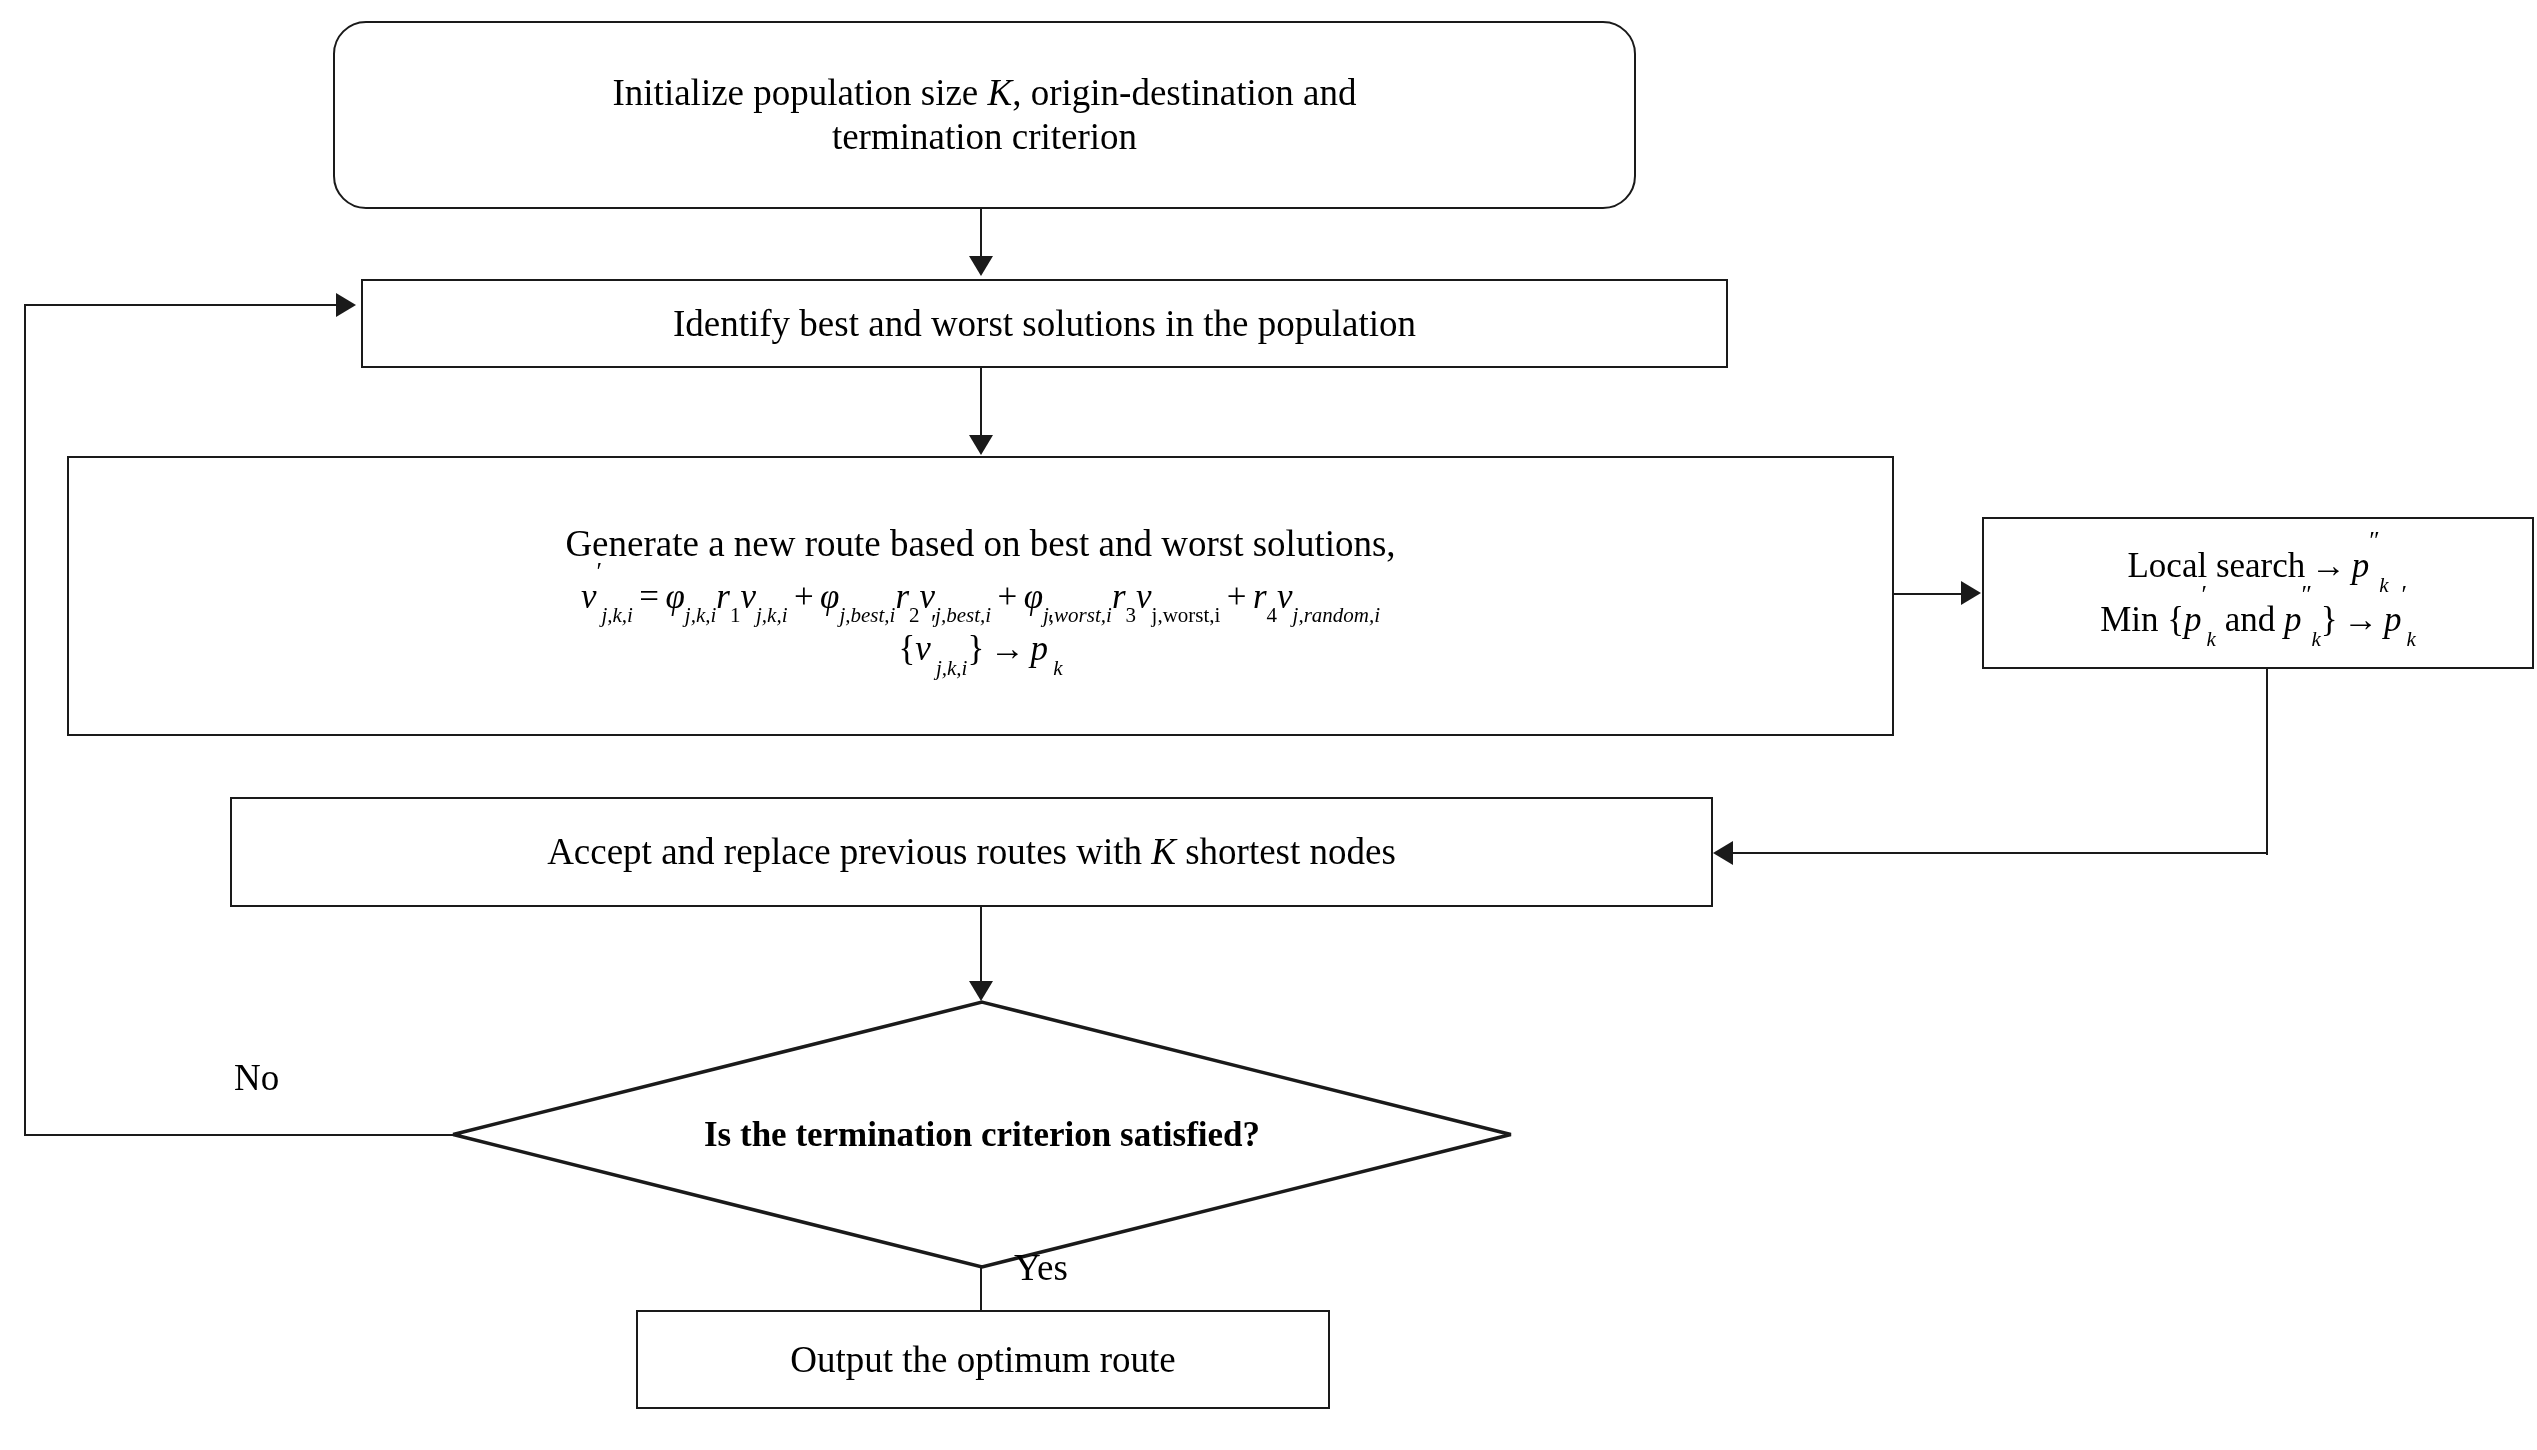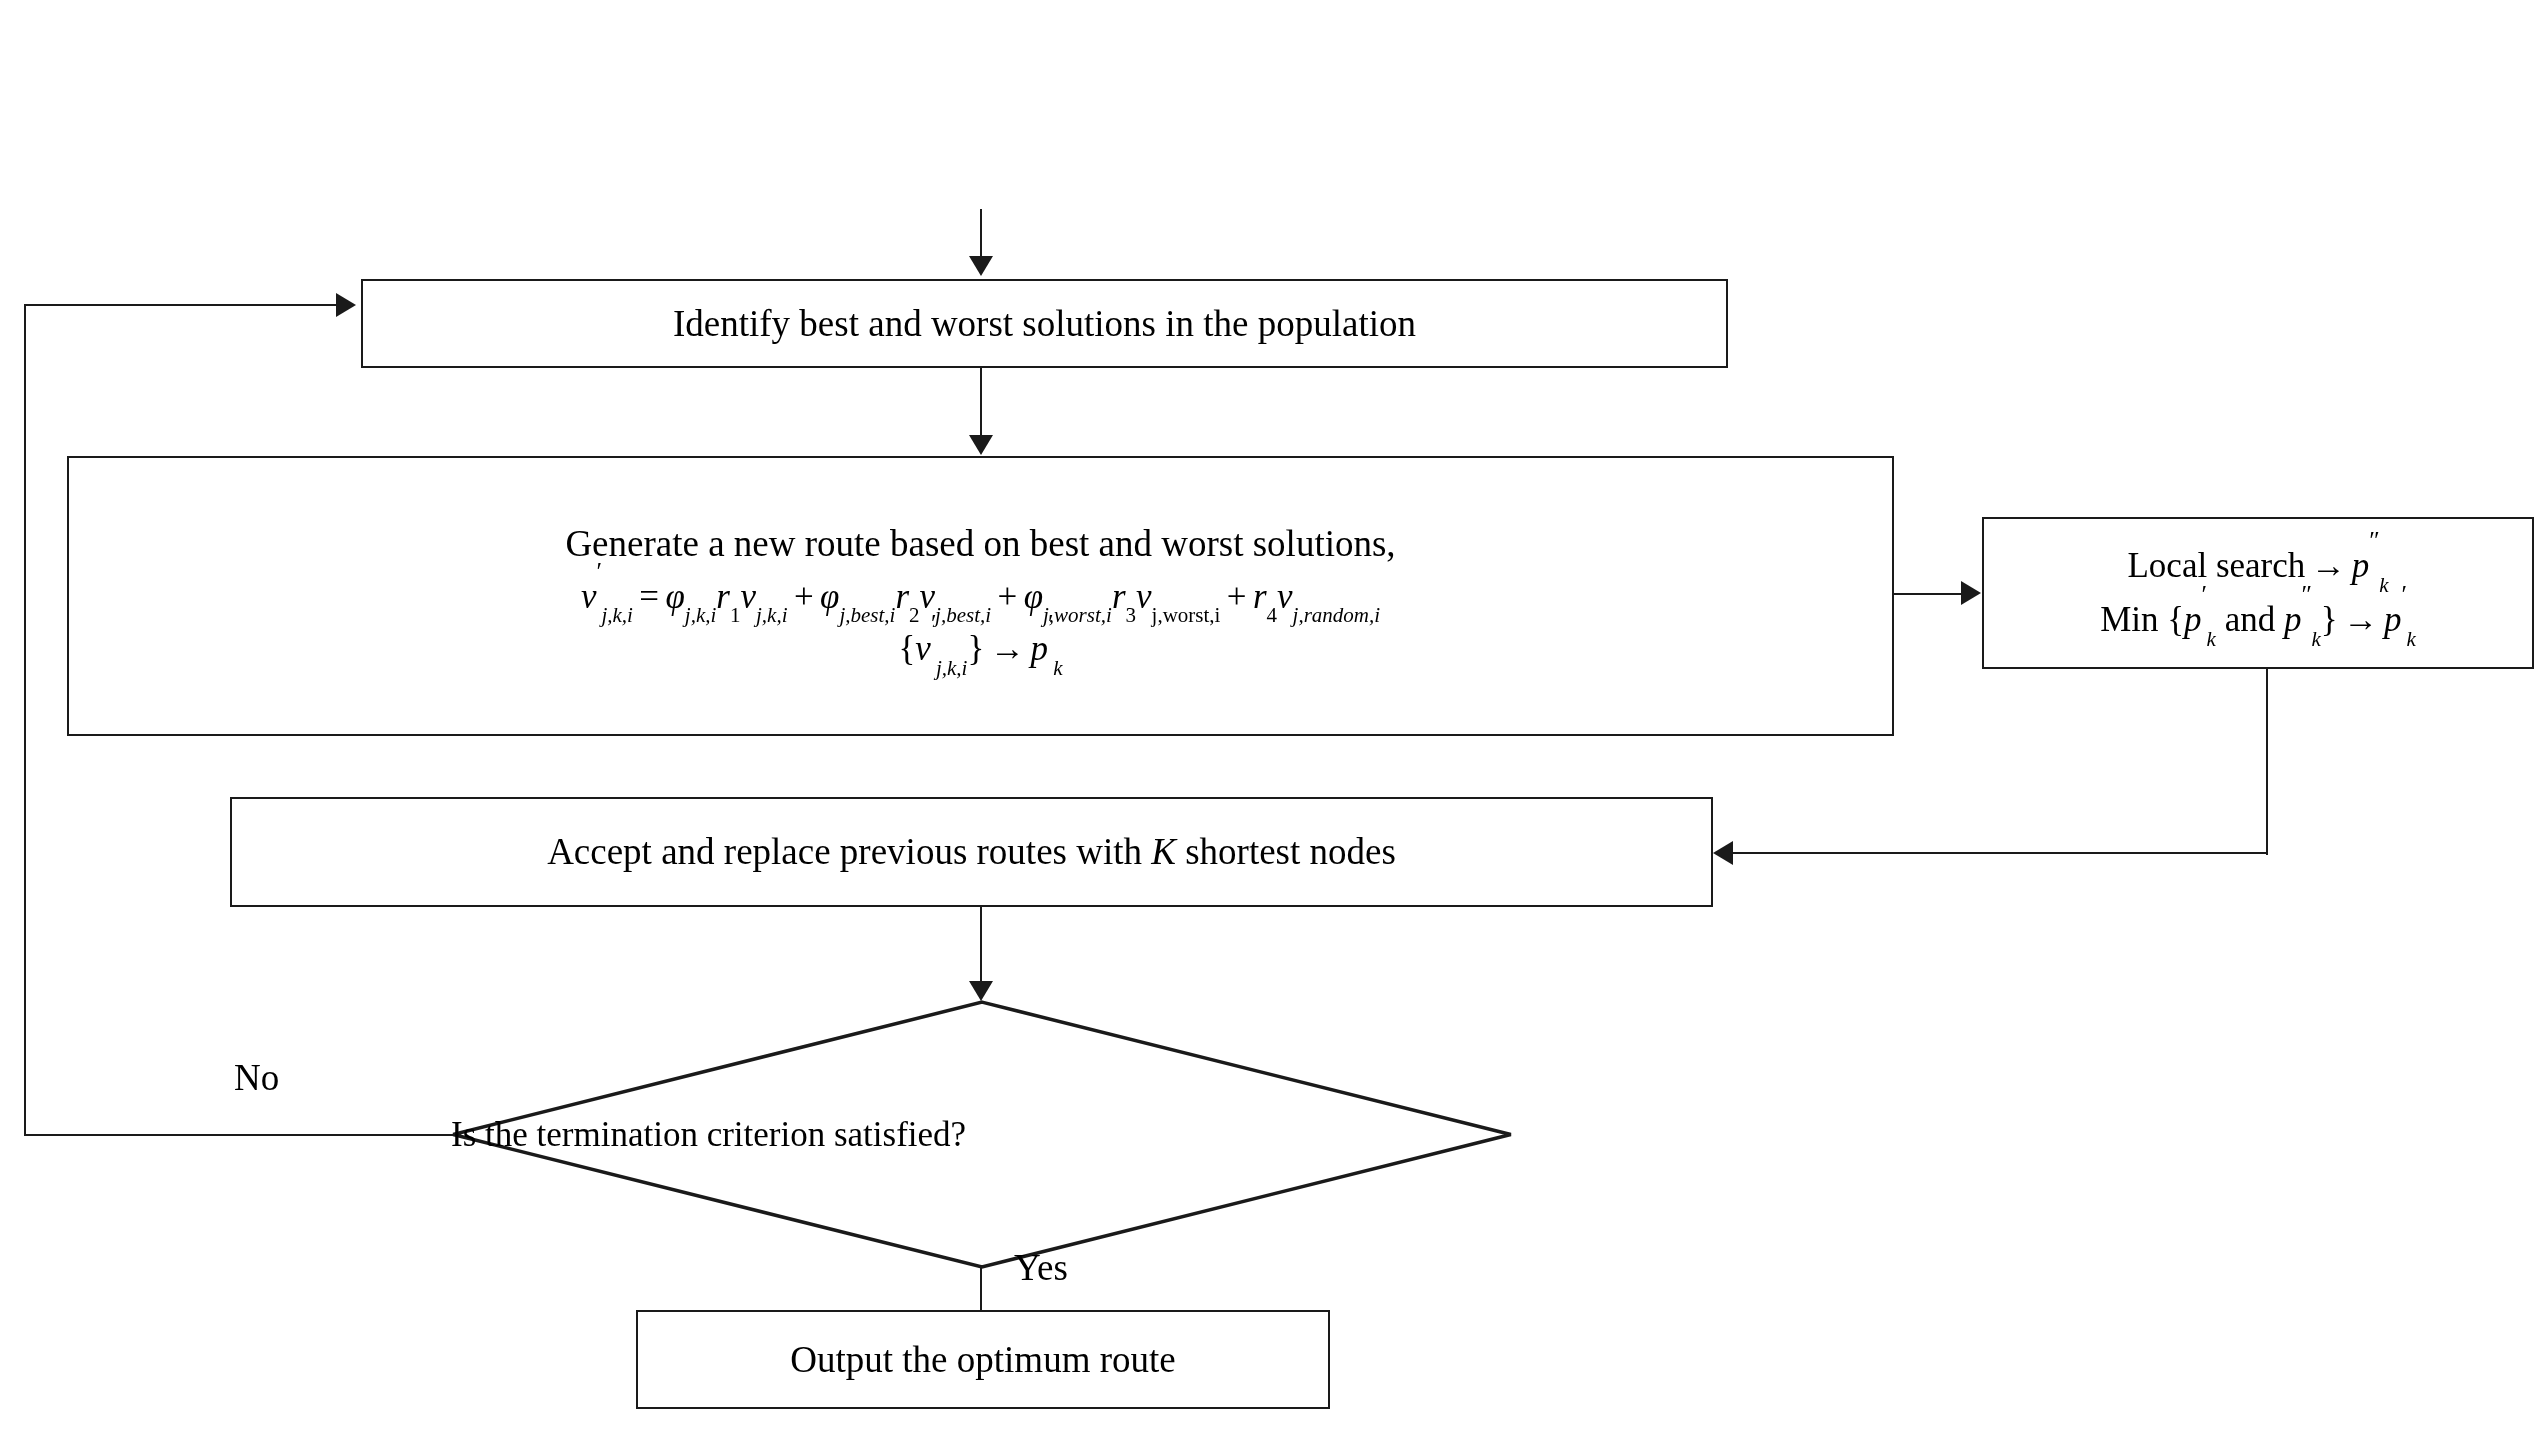--- a/index.html
+++ b/index.html
@@ -84,20 +84,22 @@
   }
   .arrow-d{border-left:12px solid transparent;border-right:12px solid transparent;border-top:20px solid #1a1a1a;}
   .arrow-r{border-top:12px solid transparent;border-bottom:12px solid transparent;border-left:20px solid #1a1a1a;}
   .arrow-l{border-top:12px solid transparent;border-bottom:12px solid transparent;border-right:20px solid #1a1a1a;}
 
   
   .diamond{
     position:absolute;
     display:flex;
     align-items:center;
+    justify-content:center;
+    font-weight:bold;
   }
   .diamond svg{position:absolute;top:0;left:0;}
   .diamond .dtext{
     position:relative;
     z-index:2;
     text-align:center;
     line-height:1.25;
     font-size:35px;
     white-space:nowrap;
   }
@@ -107,20 +109,26 @@
     font-size:37px;
     white-space:nowrap;
     text-align:center;
   }
 </style>
 </head>
 <body>
 
 <div id="canvas">
 
+  <div class="node round" style="left:333px; top:21px; width:1303px; height:188px;">
+    <span class="ln t-52">
+      <span>Initialize population size </span><span class="it">K</span><span>, origin-destination and</span>
+    </span>
+    <span class="ln t-52">termination criterion</span>
+  </div>
 
   <div class="ln-v" style="left:980px; top:209px; height:51px;"></div>
   <div class="arrow-d" style="left:969px; top:256px;"></div>
 
   <div class="node" style="left:361px; top:279px; width:1367px; height:89px;">
     <span class="ln t-52">Identify best and worst solutions in the population</span>
   </div>
 
   <div class="ln-v" style="left:980px; top:367px; height:71px;"></div>
   <div class="arrow-d" style="left:969px; top:435px;"></div>

